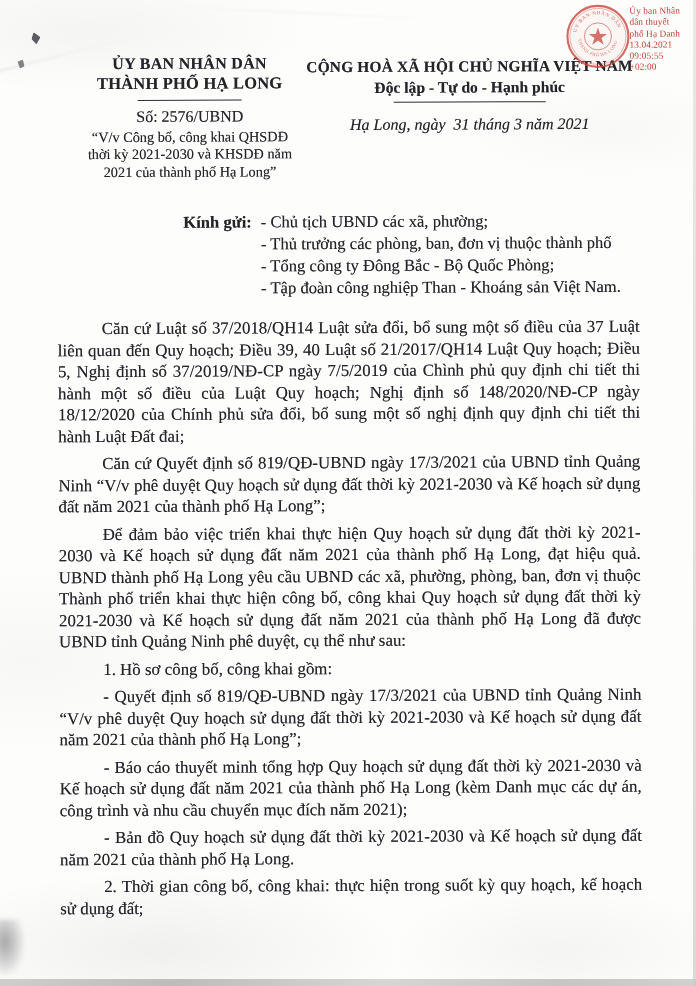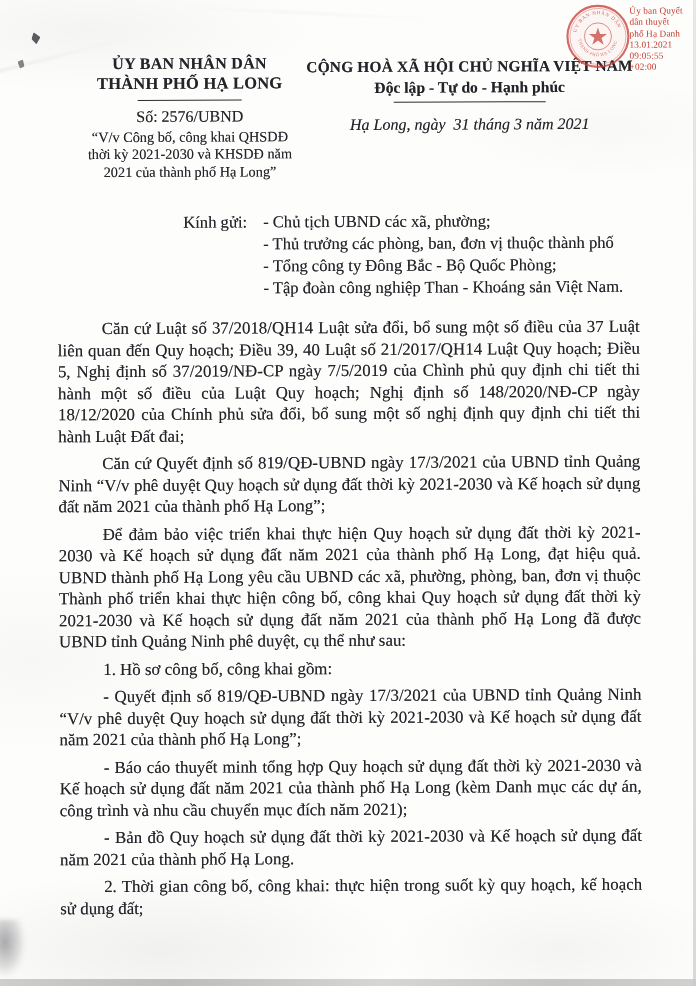--- a/index.html
+++ b/index.html
@@ -53,21 +53,21 @@
   .date-line { font-style:italic; font-size:16px; margin-top:13px; white-space:pre; }
 
   
   .seal { position:absolute; left:563px; top:1px; width:73px; height:73px; }
   .stamp-text { position:absolute; left:631px; top:7px; width:64px;
     font-size:9.3px; line-height:11.3px; color:#c43b32; letter-spacing:.1px; }
 
   
   .content { position:absolute; top:211px; left:58px; width:582px; }
   .recipients { display:flex; margin-left:126px; font-size:16.6px; line-height:22px; }
-  .recipients .label { margin-right:16px; white-space:nowrap; }
+  .recipients .label { margin-right:9px; white-space:nowrap;font-weight:bold; }
   .content p { font-size:16.9px; line-height:21.5px; text-align:justify;
     text-indent:44px; margin:0 0 6px;
     text-shadow:0 0 .5px rgba(35,35,42,.55); }
   .recipients, .recipients div { text-shadow:0 0 .5px rgba(35,35,42,.55); }
   .hdr-left, .hdr-right { text-shadow:0 0 .4px rgba(35,35,42,.5); }
   .content .after-recipients { margin-top:18px; }
 </style>
 </head>
 <body>
 
@@ -110,24 +110,24 @@
       </defs>
       <text font-size="5.1" fill="#c8443c" opacity="0.78" letter-spacing="0.6" font-family="Liberation Serif, DejaVu Serif, serif">
         <textPath href="#arcTop" startOffset="6%">ỦY BAN NHÂN DÂN</textPath>
       </text>
       <text font-size="4.6" fill="#c8443c" opacity="0.72" letter-spacing="0.4" font-family="Liberation Serif, DejaVu Serif, serif">
         <textPath href="#arcBottom" startOffset="4%">THÀNH PHỐ HẠ LONG</textPath>
       </text>
     </svg>
 
     <div class="stamp-text">
-      <div>Ủy ban Quyết</div>
+      <div>Ủy ban Nhân</div>
       <div>dân thuyết</div>
       <div>phố Hạ Danh</div>
-      <div>13.01.2021</div>
+      <div>13.04.2021</div>
       <div>09:05:55</div>
       <div>+02:00</div>
     </div>
 
     <div class="content">
 
       <div class="recipients">
         <span class="label">Kính gửi:</span>
         <div>
           <div>- Chủ tịch UBND các xã, phường;</div>

